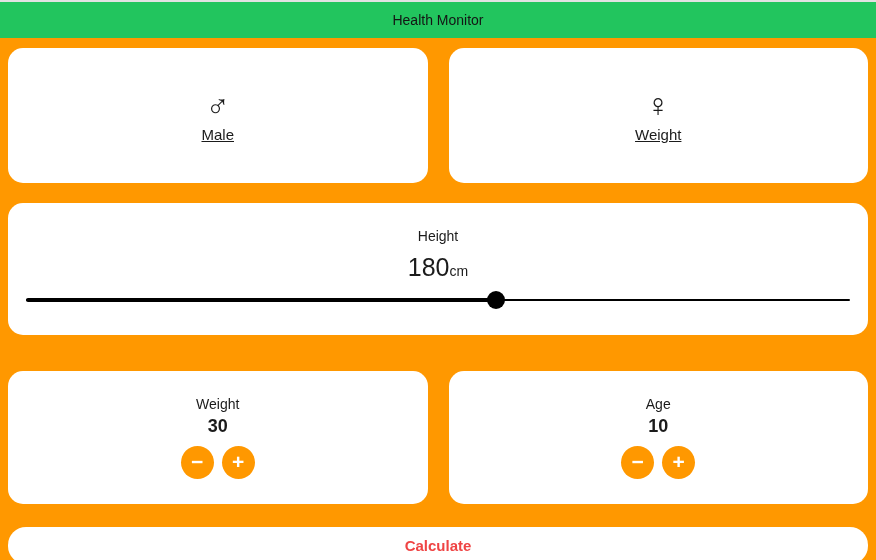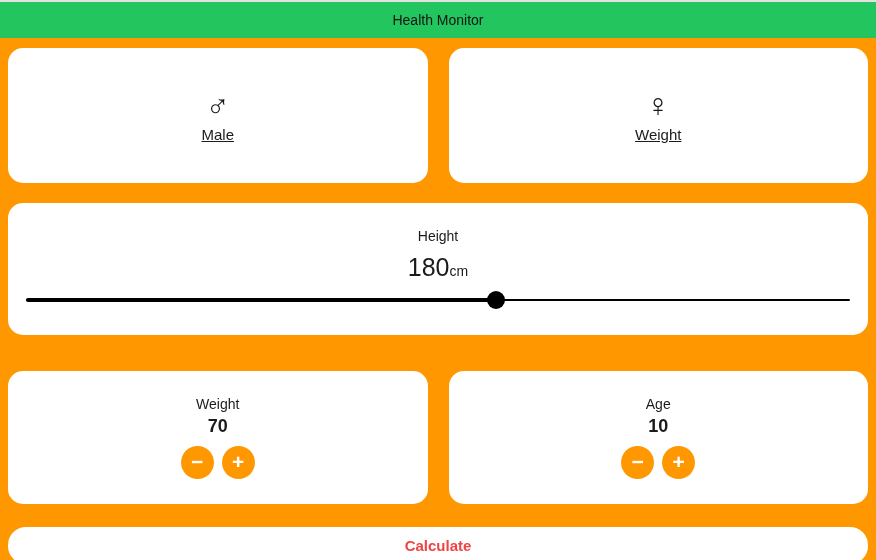--- a/index.html
+++ b/index.html
@@ -156,21 +156,21 @@
         <div class="track-inactive"></div>
         <div class="track-active" style="width: 57%;"></div>
         <div class="thumb" style="left: 57%;"></div>
       </div>
     </div>
   </div>
 
   <div class="row row3">
     <div class="card">
       <span class="small-label">Weight</span>
-      <span class="stepper-value">70</span>
+      <span class="stepper-value">30</span>
       <div class="stepper-buttons">
         <button class="round-btn">
           <span>−</span>
         </button>
         <button class="round-btn">
           <span>+</span>
         </button>
       </div>
     </div>
     <div class="card">

